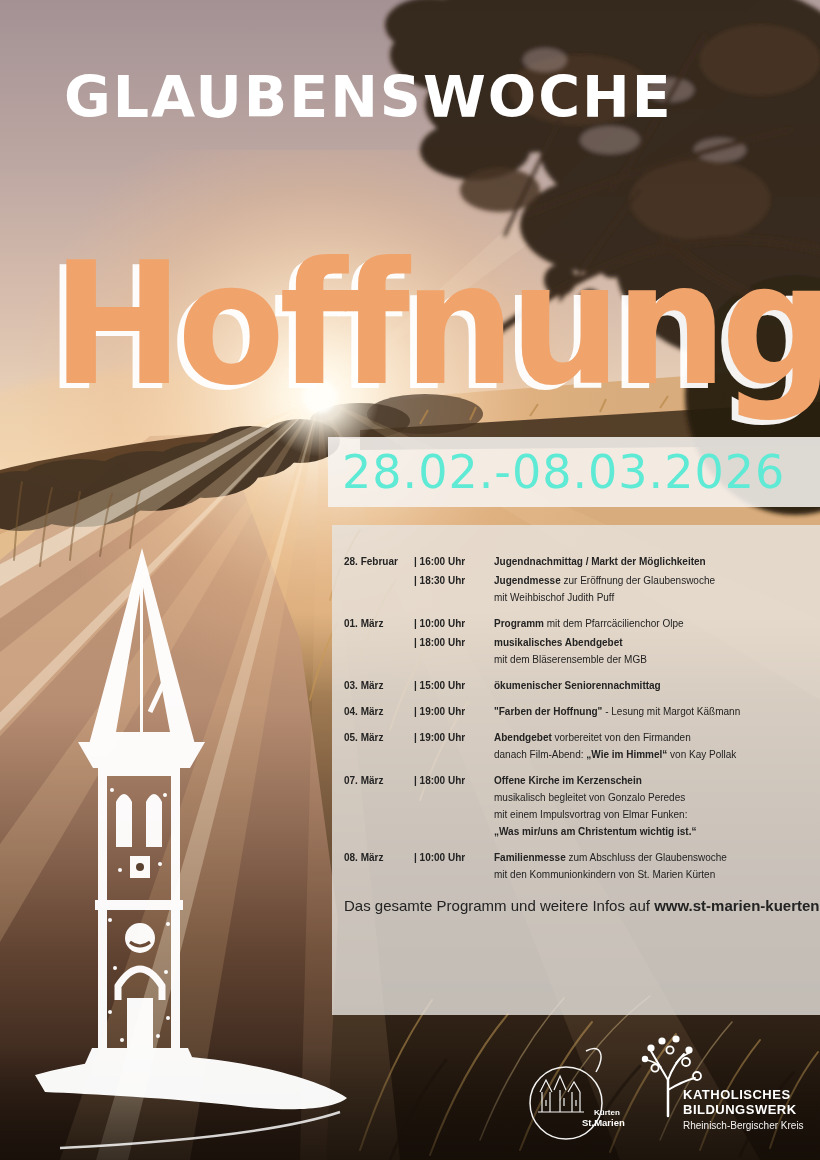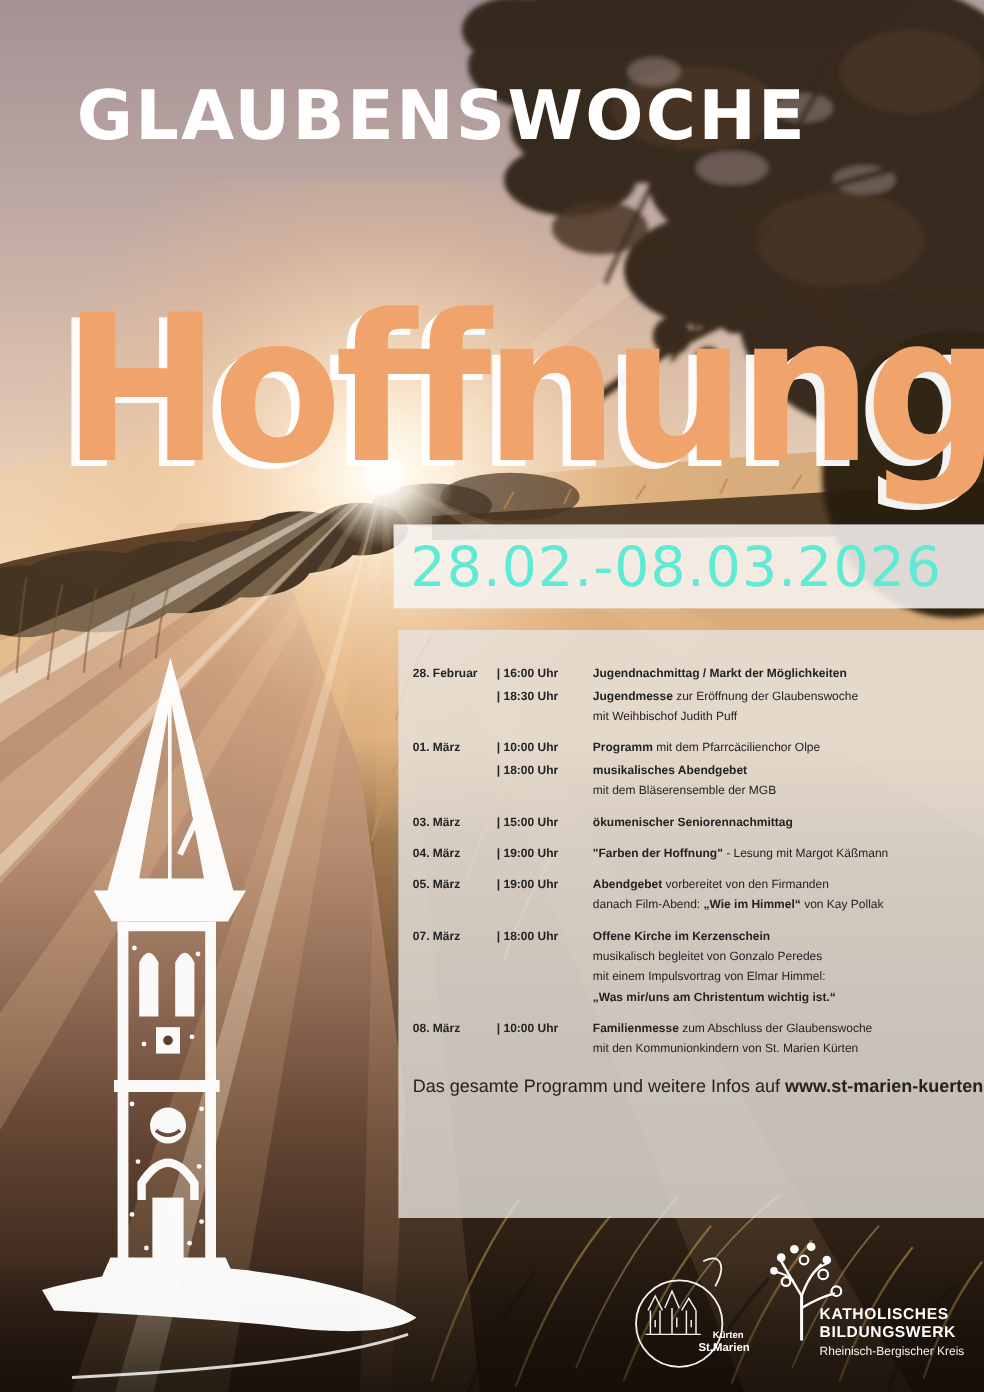--- a/index.html
+++ b/index.html
@@ -348,21 +348,21 @@
           </div>
         </div>
         <div class="prow">
           <div class="pdate">07. März</div>
           <div class="pitems">
             <div class="pitem">
               <div class="ptime">| 18:00 Uhr</div>
               <div class="plines">
                 <div class="pline"><b>Offene Kirche im Kerzenschein</b></div>
                 <div class="pline"><span>musikalisch begleitet von Gonzalo Peredes</span></div>
-                <div class="pline"><span>mit einem Impulsvortrag von Elmar Himmel:</span></div>
+                <div class="pline"><span>mit einem Impulsvortrag von Elmar Funken:</span></div>
                 <div class="pline"><b>„Was mir/uns am Christentum wichtig ist.“</b></div>
               </div>
             </div>
           </div>
         </div>
         <div class="prow">
           <div class="pdate">08. März</div>
           <div class="pitems">
             <div class="pitem">
               <div class="ptime">| 10:00 Uhr</div>

